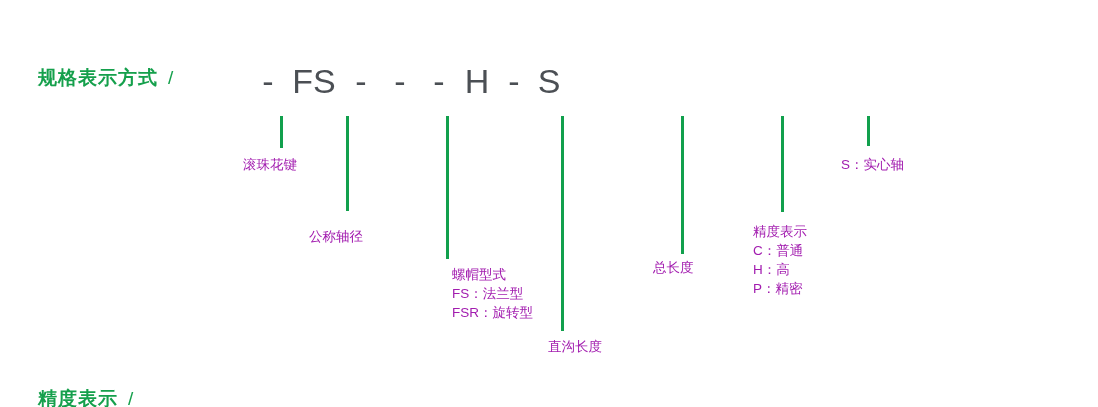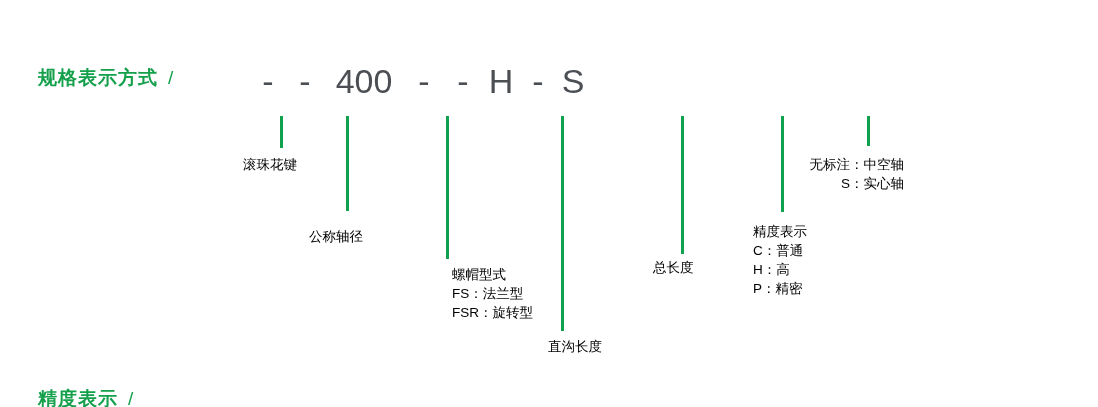--- a/index.html
+++ b/index.html
@@ -64,39 +64,39 @@
     position: absolute;
     width: 3px;
     background: #11a04d;
   }
 
   
   .annot {
     position: absolute;
     font-size: 13.5px;
     line-height: 19px;
-    color: #000000;
+    color: #a21caf;
     white-space: nowrap;
   }
   .annot .ln { display: block; }
   .annot.right-al { text-align: right; }
 </style>
 </head>
 <body>
 
 <div class="page">
 
   <div class="section-heading" id="heading-spec">
     <span>规格表示方式</span><span class="slash">/</span>
   </div>
 
   <div class="code-row">
     <span class="code-dash" style="width:36px">-</span>
+    <span class="code-seg" style="width:56px">FS</span>
     <span class="code-dash" style="width:38px">-</span>
-    <span class="code-seg" style="width:80px">400</span>
     <span class="code-dash" style="width:40px">-</span>
     <span class="code-dash" style="width:38px">-</span>
     <span class="code-seg" style="width:38px">H</span>
     <span class="code-dash" style="width:36px">-</span>
     <span class="code-seg" style="width:34px">S</span>
   </div>
 
   <div class="leader" style="left:280px; top:116px; height:32px;"></div>
   <div class="leader" style="left:346px; top:116px; height:95px;"></div>
   <div class="leader" style="left:446px; top:116px; height:143px;"></div>
@@ -128,21 +128,20 @@
   </div>
 
   <div class="annot" style="left:753px; top:222px;">
     <span class="ln">精度表示</span>
     <span class="ln">C：普通</span>
     <span class="ln">H：高</span>
     <span class="ln">P：精密</span>
   </div>
 
   <div class="annot right-al" style="left:704px; top:155px; width:200px;">
-    <span class="ln">无标注：中空轴</span>
     <span class="ln">S：实心轴</span>
   </div>
 
   <div class="section-heading" id="heading-precision">
     <span>精度表示</span><span class="slash">/</span>
   </div>
 
 </div>
 
 </body></html>

